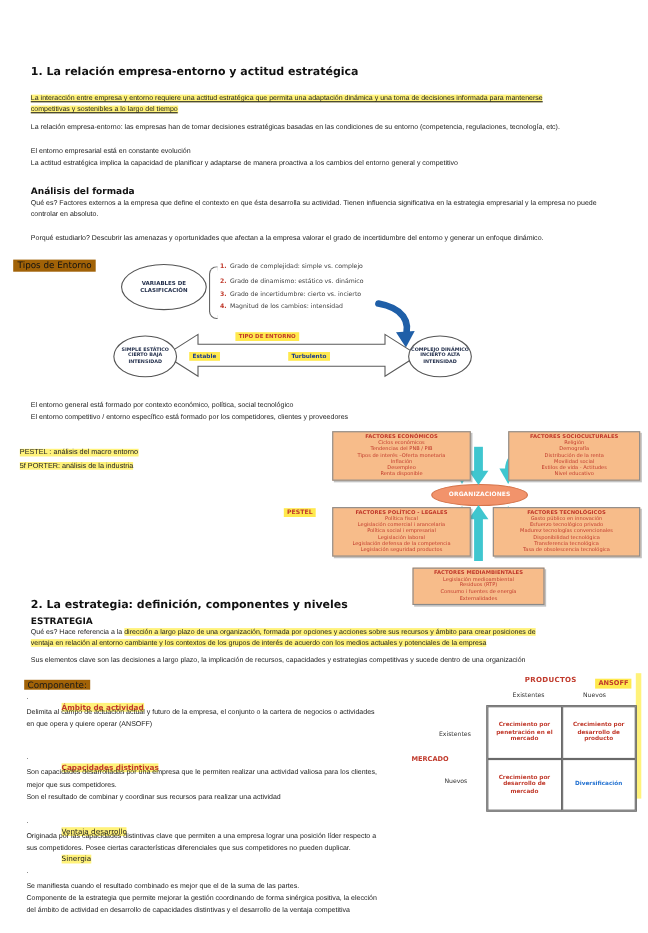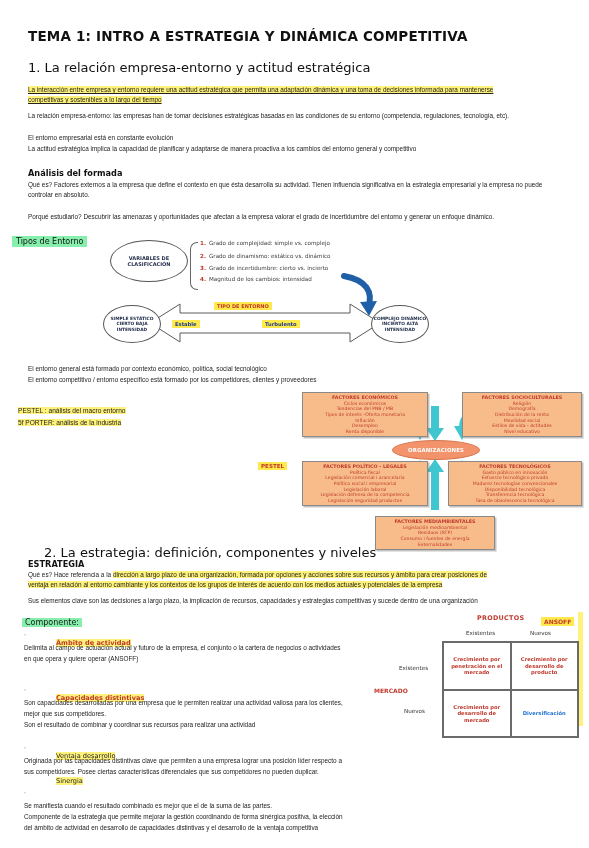--- a/index.html
+++ b/index.html
@@ -12,33 +12,33 @@
 
   
   .h1{
     position:absolute;left:28px;top:28px;
     font-family:"DejaVu Sans", sans-serif;
     font-weight:bold;font-size:13.5px;letter-spacing:.2px;
     color:#111;
   }
   .h2{
     font-family:"DejaVu Sans", sans-serif;
-    font-weight:normal;font-size:13px;color:#111;
+    font-weight:bold;font-size:10px;color:#111;
   }
   .h3{
     font-family:"DejaVu Sans", sans-serif;
     font-weight:bold;font-size:8.2px;color:#111;
   }
   .body-txt{
     font-size:6.4px;line-height:1.62;color:#222;
     font-family:"Liberation Sans", sans-serif;
   }
   .hl{background:#fff27a;}
   .hl-u{background:#fff27a;text-decoration:underline;}
-  .hl-cyan{background:#86efac;}
+  .hl-cyan{background:#a16207;}
 
   
   .abs{position:absolute;}
 
   
   .ellipse{
     border:1px solid #555;border-radius:50%;
     display:flex;align-items:center;justify-content:center;
     text-align:center;color:#25314d;font-weight:bold;
     background:#fff;
@@ -82,21 +82,20 @@
   .mlabel.prod{color:#c0392b;font-weight:bold;font-size:6.4px;letter-spacing:.3px;}
   .ybar{position:absolute;background:#fff27a;}
 
   .bullet{font-size:6.4px;color:#333;}
 </style>
 </head>
 <body>
 
 <div class="page">
 
-  <div class="h1">TEMA 1: INTRO A ESTRATEGIA Y DINÁMICA COMPETITIVA</div>
 
   <div class="abs h2" style="left:28px;top:60px;">1. La relación empresa-entorno y actitud estratégica</div>
 
   <div class="abs" style="left:28px;top:85px;width:534px;">
     <div class="body-txt"><span class="hl-u">La interacción entre empresa y entorno requiere una actitud estratégica que permita una adaptación dinámica y una toma de decisiones informada para mantenerse</span></div>
     <div class="body-txt"><span class="hl-u">competitivas y sostenibles a lo largo del tiempo</span></div>
   </div>
 
   <div class="abs body-txt" style="left:28px;top:111px;width:534px;">La relación empresa-entorno: las empresas han de tomar decisiones estratégicas basadas en las condiciones de su entorno (competencia, regulaciones, tecnología, etc).</div>
   <div class="abs body-txt" style="left:28px;top:133px;width:534px;">El entorno empresarial está en constante evolución</div>
@@ -228,21 +227,21 @@
   <div class="fbox" style="left:375px;top:516px;width:120px;">
     <span class="t">FACTORES MEDIAMBIENTALES</span>
     <span>Legislación medioambiental</span><br>
     <span>Residuos (RTP)</span><br>
     <span>Consumo i fuentes de energía</span><br>
     <span>Externalidades</span>
   </div>
 
   <div class="abs tag-yellow" style="left:258px;top:462px;color:#c0392b;font-size:5.6px;">PESTEL</div>
 
-  <div class="abs h2" style="left:28px;top:545px;margin-left:16px;">2. La estrategia: definición, componentes y niveles</div>
+  <div class="abs h2" style="left:28px;top:545px;">2. La estrategia: definición, componentes y niveles</div>
   <div class="abs h3" style="left:28px;top:559px;">ESTRATEGIA</div>
 
   <div class="abs" style="left:28px;top:570px;width:534px;">
     <div class="body-txt"><span>Qué es? Hace referencia a la </span><span class="hl">dirección a largo plazo de una organización, formada por opciones y acciones sobre sus recursos y ámbito para crear posiciones de</span></div>
     <div class="body-txt"><span class="hl">ventaja en relación al entorno cambiante y los contextos de los grupos de interés de acuerdo con los medios actuales y potenciales de la empresa</span></div>
   </div>
   <div class="abs body-txt" style="left:28px;top:596px;width:534px;">Sus elementos clave son las decisiones a largo plazo, la implicación de recursos, capacidades y estrategias competitivas y sucede dentro de una organización</div>
 
   <div class="abs hl-cyan" style="left:22px;top:618px;padding:0 3px;font-size:8px;">Componente:</div>
 

